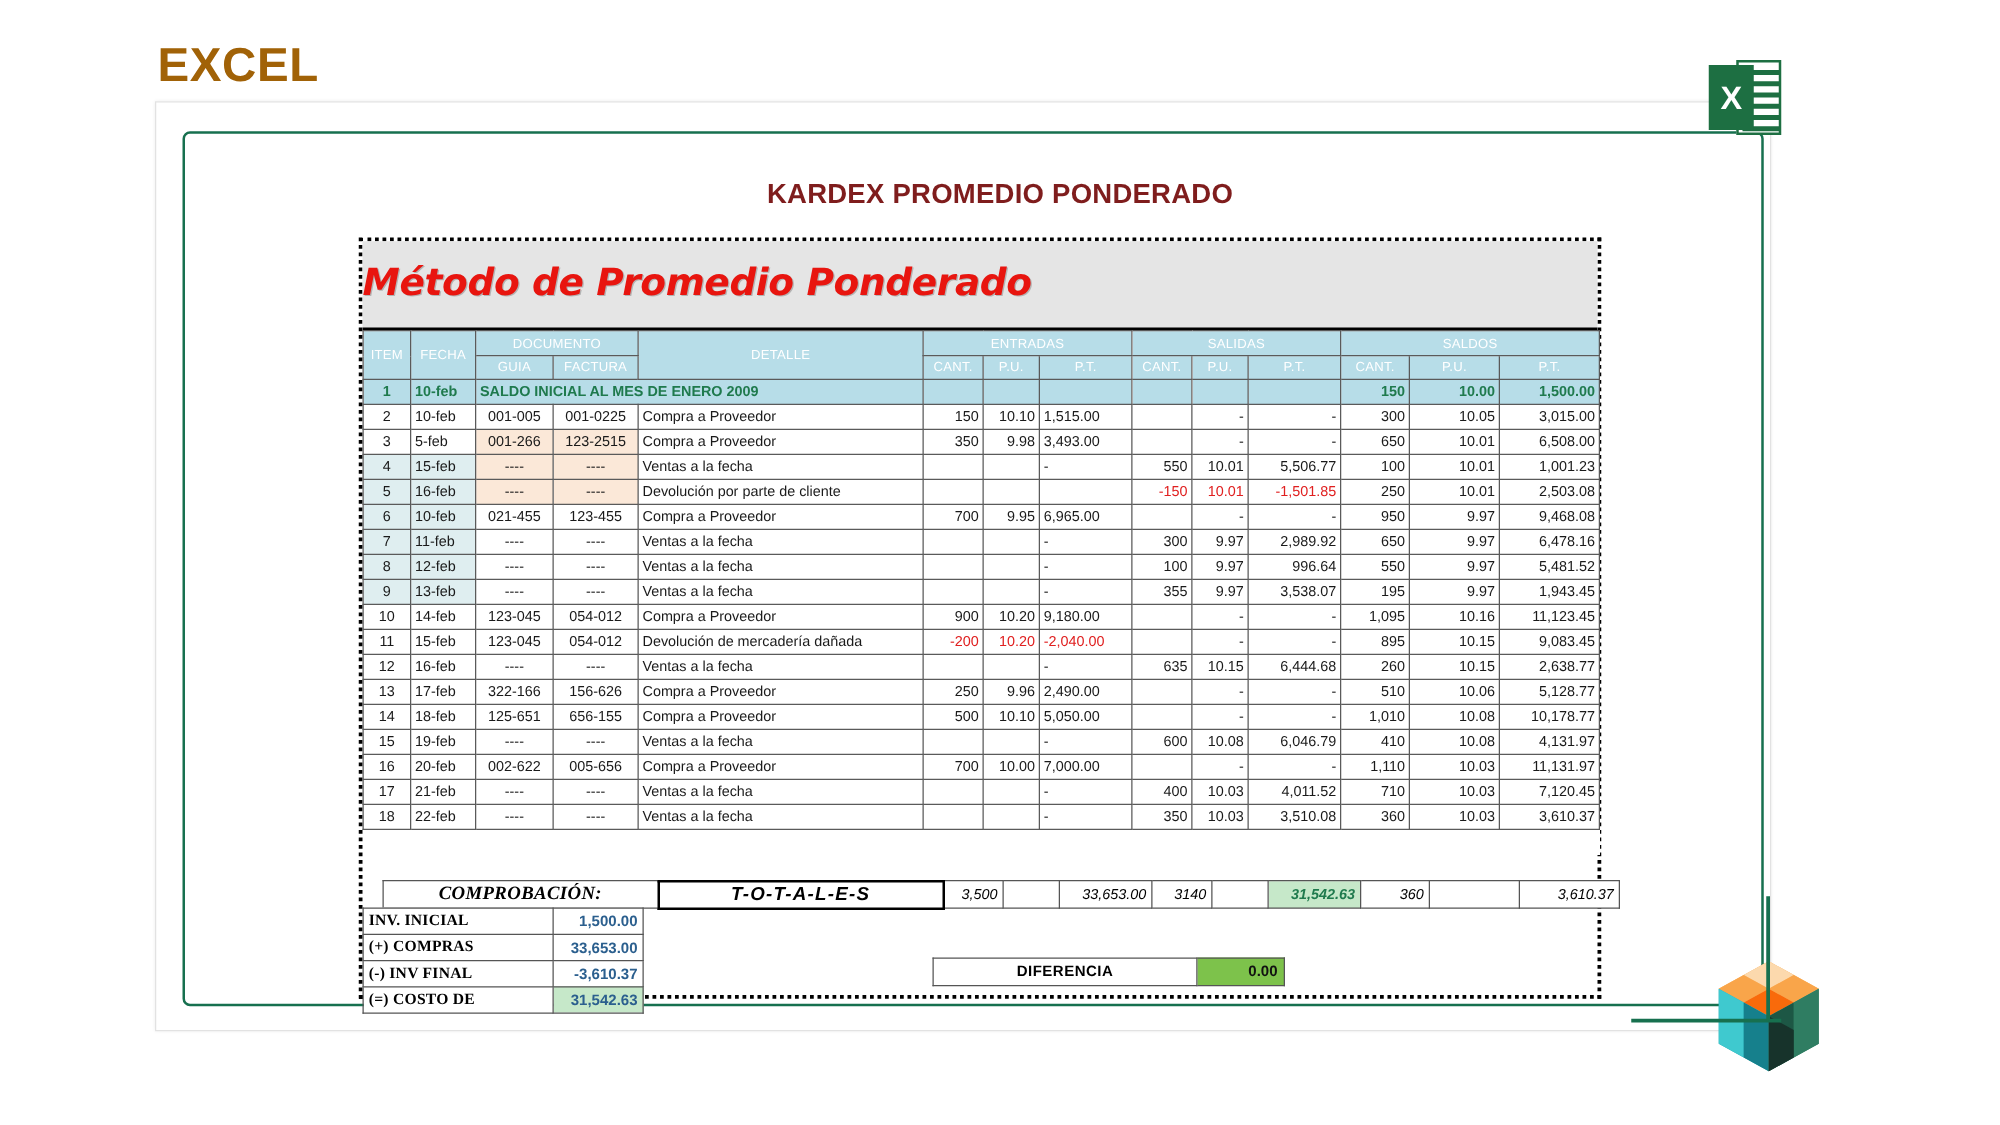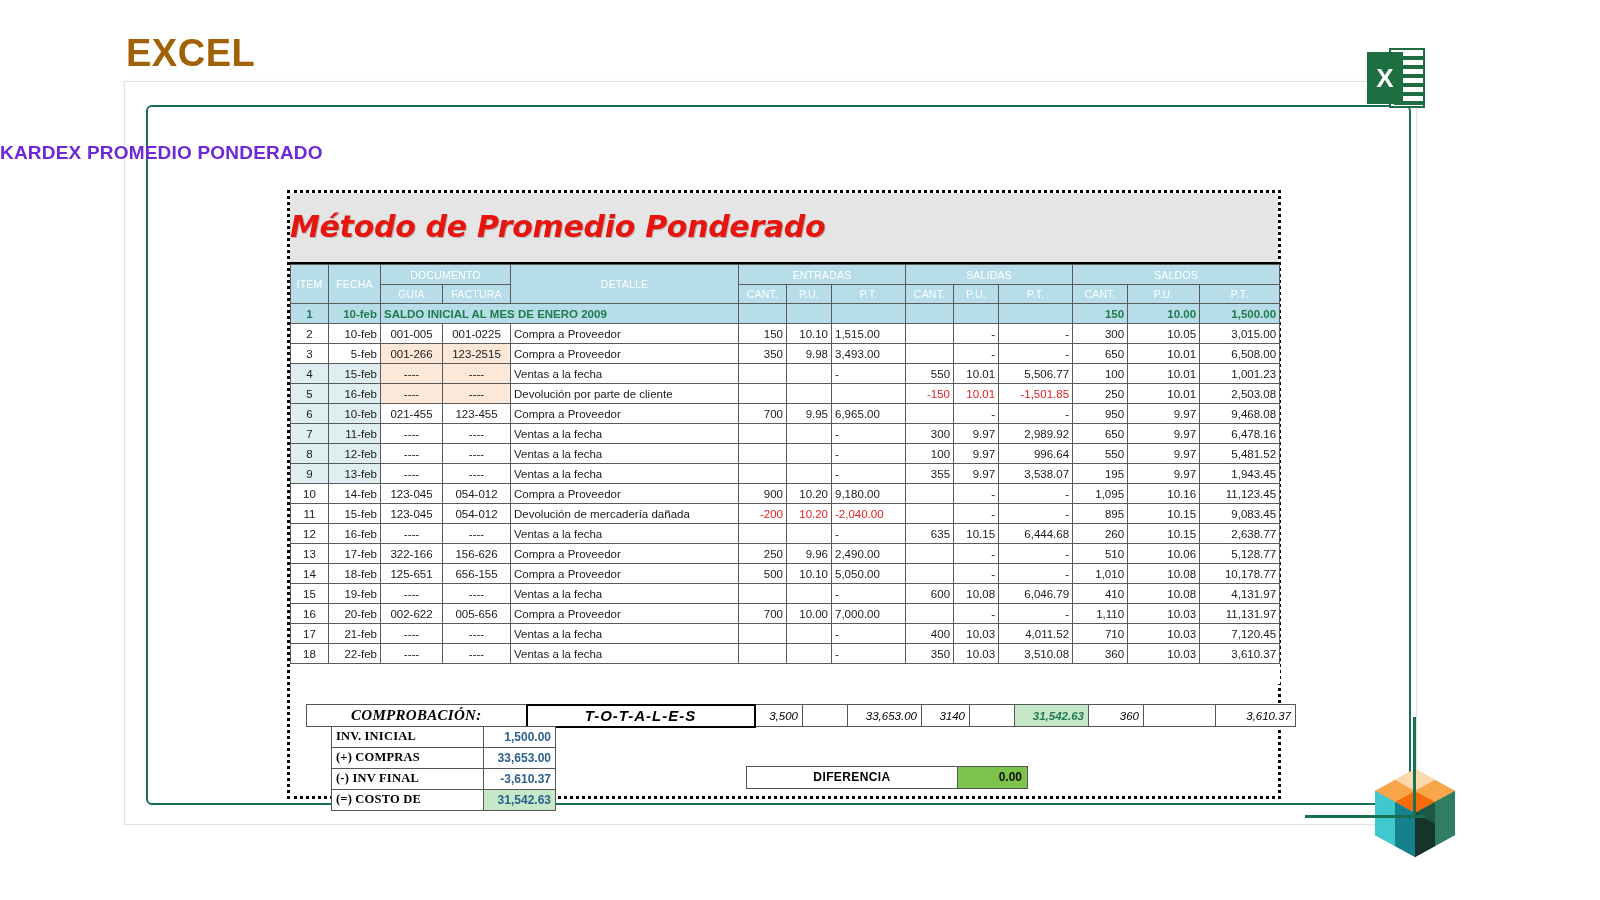--- a/index.html
+++ b/index.html
@@ -79,24 +79,24 @@
     position:absolute; left:-50px; top:58px; width:120px; height:3px; background:#17704f;
   }
   .cube-logo .vline {
     position:absolute; left:58px; top:-40px; width:3px; height:100px; background:#17704f;
   }
 
   
   .kardex-title {
     position: absolute;
     left: 0; right: 0; top: 142px;
-    text-align: left;
-    font-size: 19px;
+    text-align: center;
+    font-size: 22px;
     font-weight: bold;
-    color: #6d28d9;
+    color: #7f1d1d;
     letter-spacing: .2px;
   }
 
   
   .sheet {
     position: absolute;
     left: 287px; top: 190px;
     width: 994px;
     border: 3px dotted #000000;
     background: #ffffff;
@@ -136,21 +136,21 @@
     background: #b7dde8;
     color: #ffffff;
     font-weight: bold;
     font-size: 10.5px;
     text-align: center;
     letter-spacing: .2px;
   }
   thead tr.hdr2 th { height: 19px; }
 
   .c-item    { width: 38px;  text-align: center; }
-  .c-fecha   { width: 52px;  text-align: right; }
+  .c-fecha   { width: 52px;  text-align: left; }
   .c-guia    { width: 62px;  text-align: center; }
   .c-fact    { width: 68px;  text-align: center; }
   .c-det     { width: 228px; text-align: left; padding-left: 5px; }
   .c-ecant   { width: 48px;  text-align: right; }
   .c-epu     { width: 45px;  text-align: right; }
   .c-ept     { width: 74px;  text-align: left; margin-top: 28px; }
   .c-scant   { width: 48px;  text-align: right; }
   .c-spu     { width: 45px;  text-align: right; }
   .c-spt     { width: 74px;  text-align: right; }
   .c-bcant   { width: 55px;  text-align: right; }
@@ -200,21 +200,20 @@
   }
   .num { text-align: right; }
   .green-bg { background: #c6e8c9; color:#1f7a4d; font-weight: bold; }
   .green-bright { background: #7dc24b; color:#111; font-weight:bold; text-align:right; }
 
   table.comp {
     border-collapse: collapse;
     table-layout: fixed;
     font-size: 12.5px;
     font-family: "Liberation Serif", serif;
-    margin-left: 41px;
   }
   table.comp td {
     border: 1px solid #555;
     height: 21px;
     padding: 0px 4px;
     white-space: nowrap;
   }
   td.comp-lbl { width: 152px; font-weight: bold; letter-spacing: .2px; }
   td.comp-val { width: 72px; text-align: right; color: #2b5f8e; font-weight: bold; font-family:"Liberation Sans", sans-serif; font-size:12px;}
 

